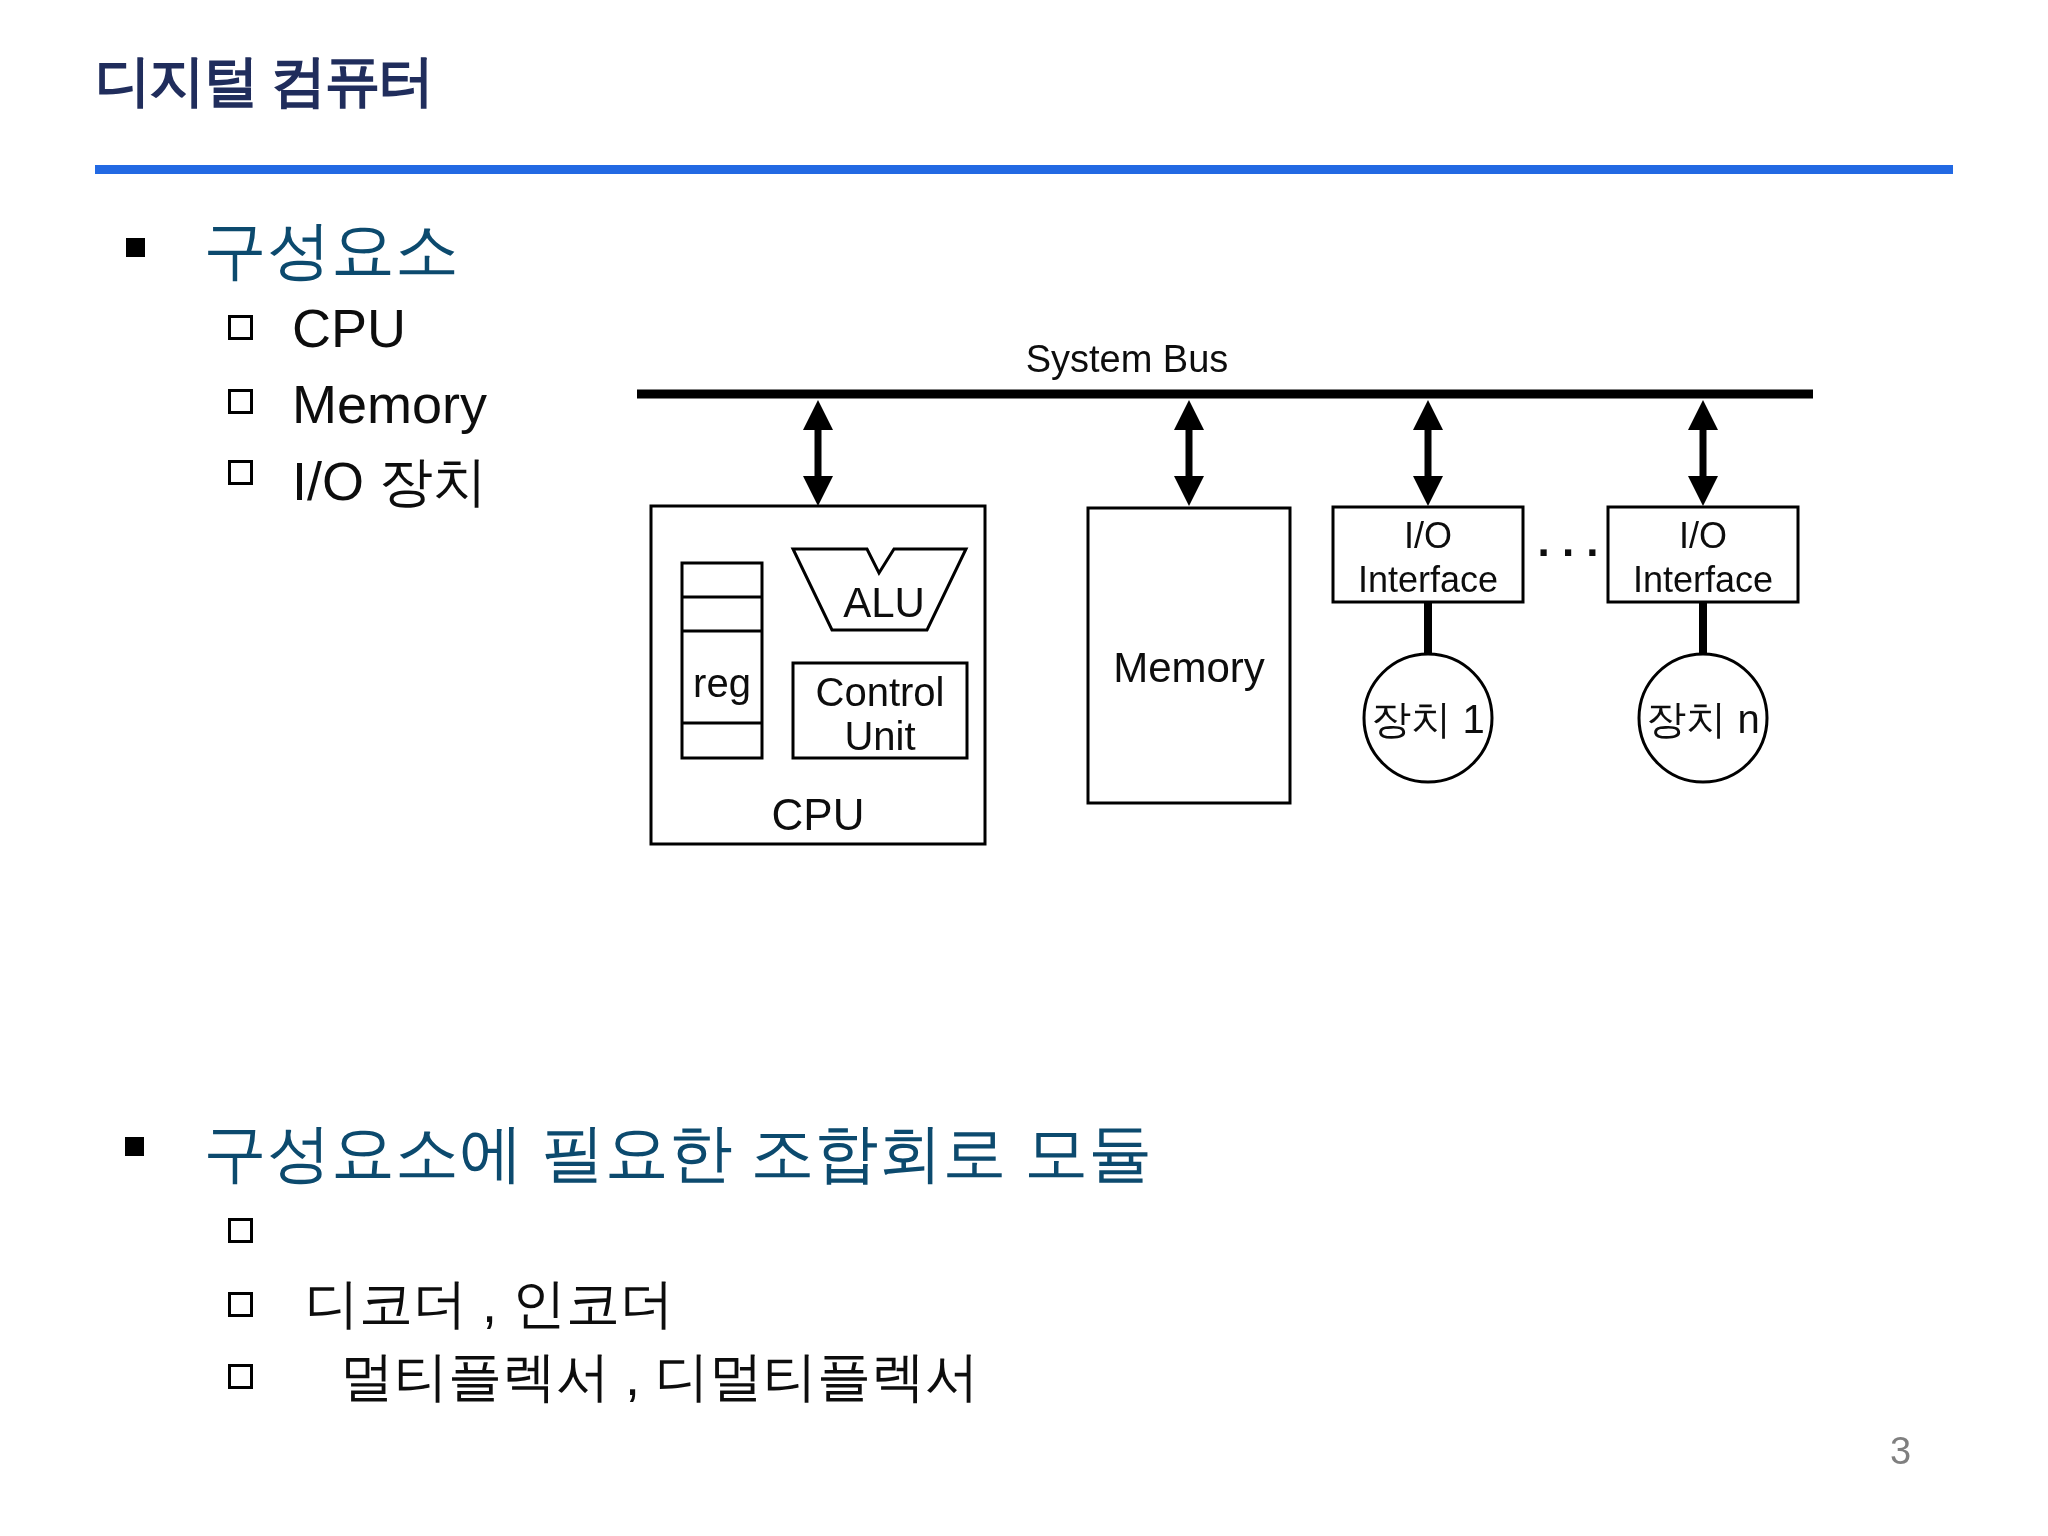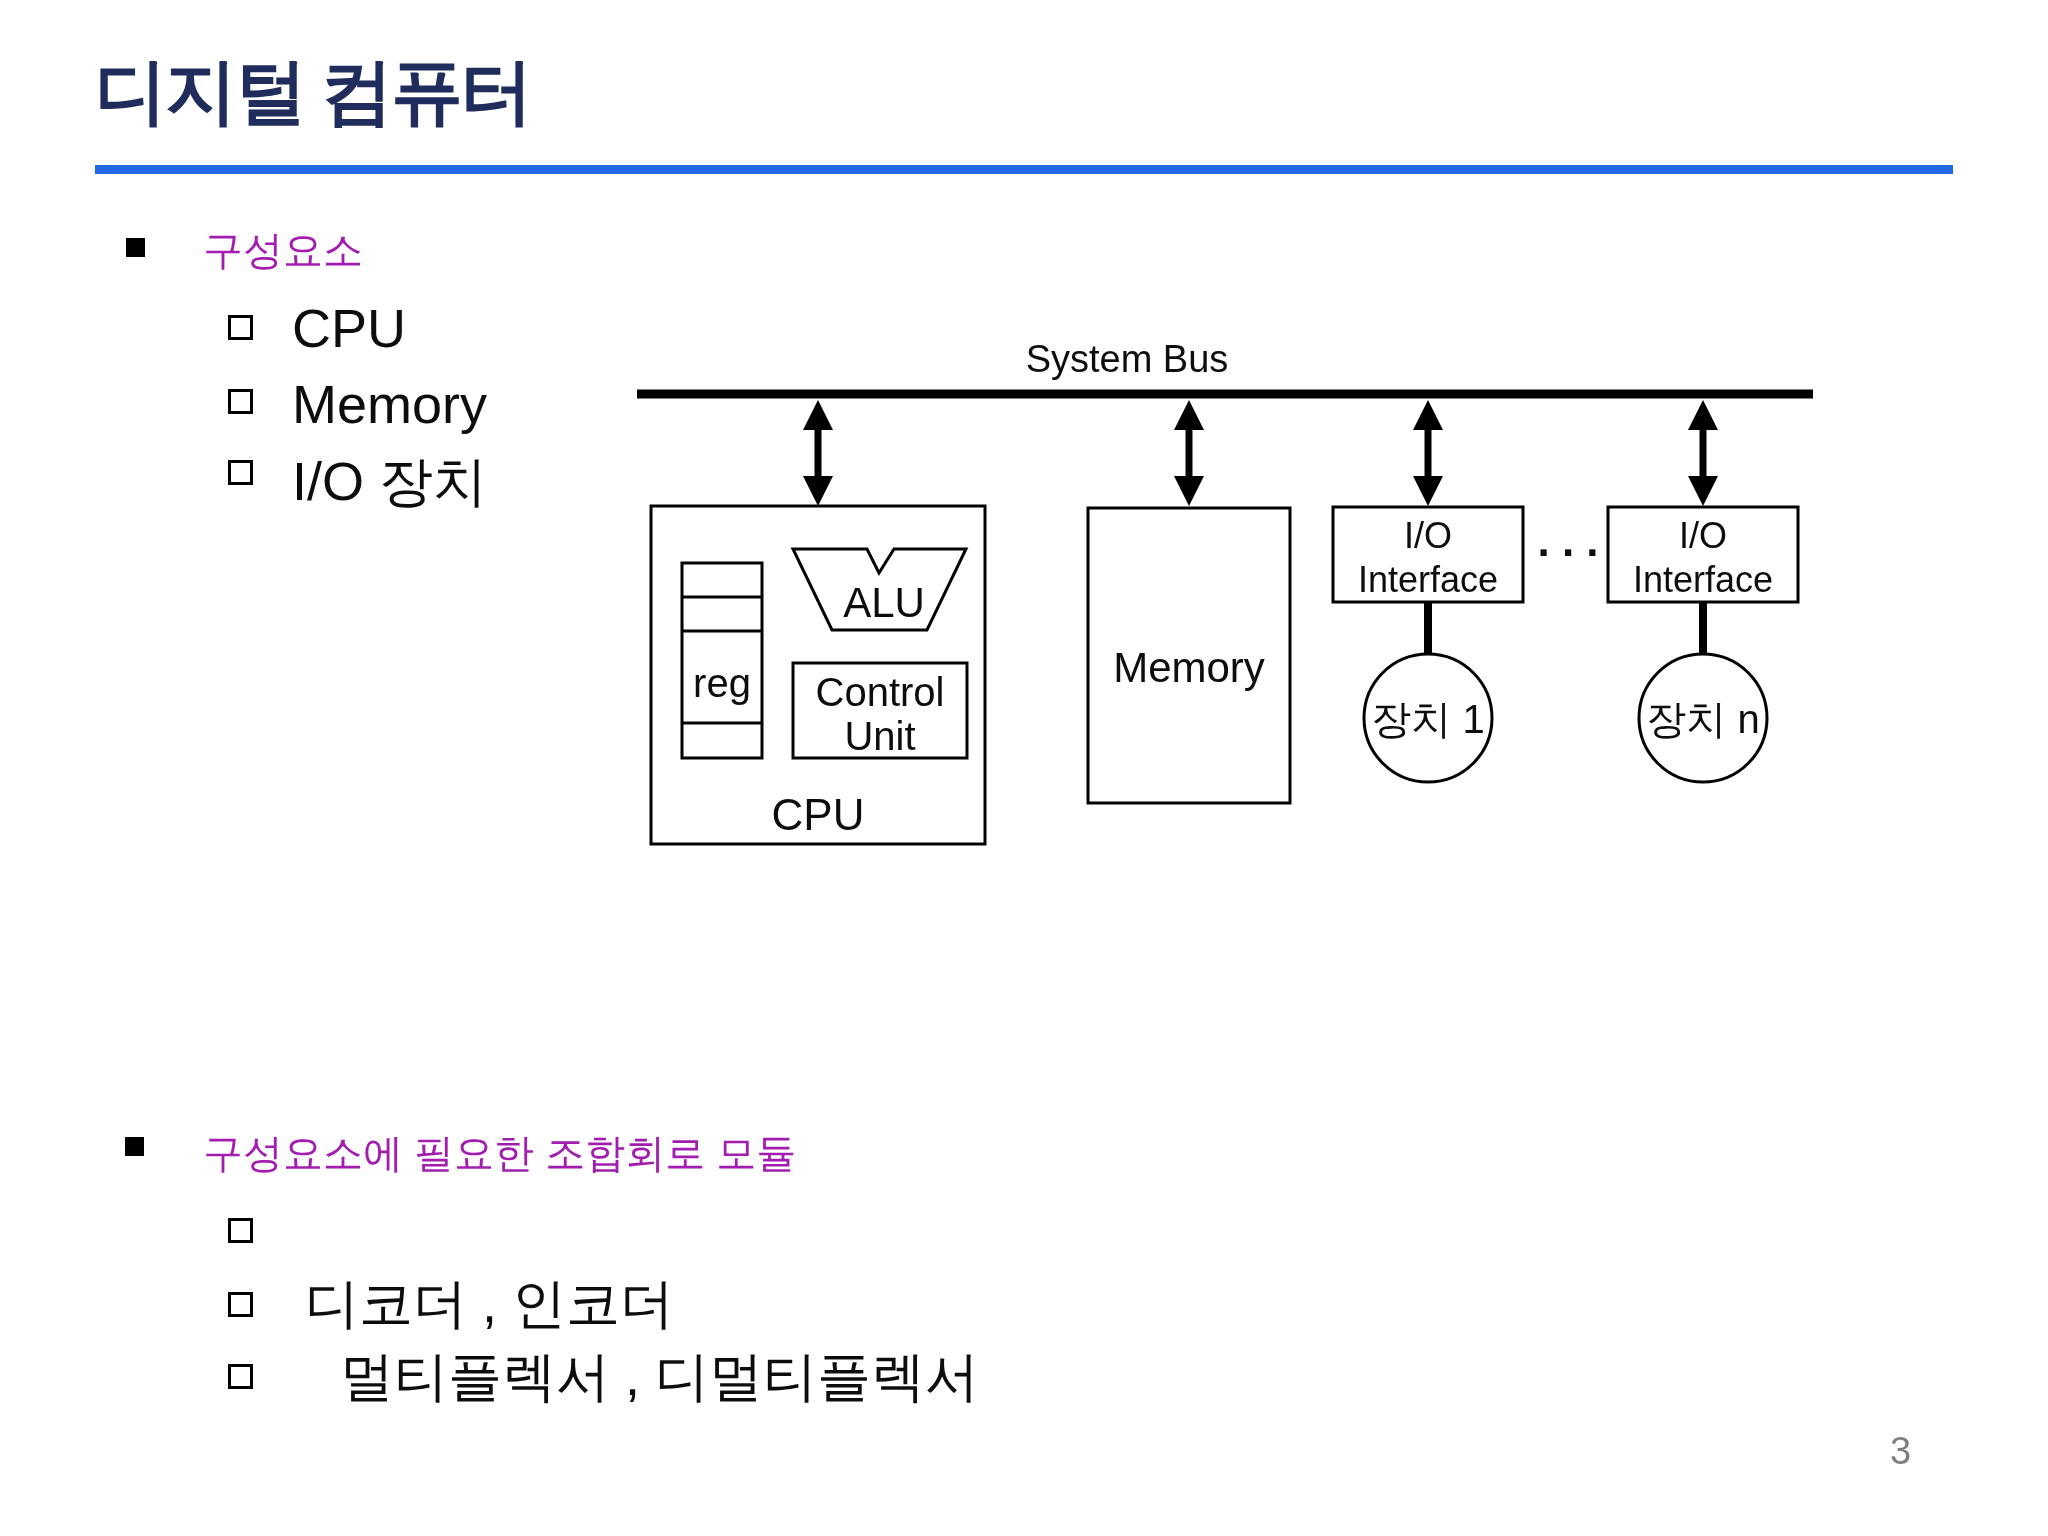--- a/index.html
+++ b/index.html
@@ -7,38 +7,37 @@
     position:relative;
     width:2048px;height:1536px;
     background:#ffffff;
     overflow:hidden;
     font-family:"Liberation Sans","DejaVu Sans",sans-serif;
     color:#000000;
   }
   .abs{position:absolute;}
   .title{
     left:95px;top:44px;
-    font-size:72px;font-weight:800;
+    font-size:56px;font-weight:800;
     color:#202d5c;letter-spacing:-2px;
     white-space:nowrap;
-    font-family:Liberation Serif, serif;
   }
   .rule{
     left:95px;top:165px;width:1858px;height:9px;
     background:#2269e3;
   }
   .h-bullet{
     width:19px;height:19px;background:#000000;
   }
   .s-bullet{
     width:25px;height:25px;background:#ffffff;border:3px solid #000000;
     box-sizing:border-box;
   }
   .heading{
-    font-size:40px;line-height:58px;color:#a21caf;white-space:nowrap;
+    font-size:64px;line-height:58px;color:#0c4a6e;white-space:nowrap;
   }
   .item{
     font-size:54px;line-height:56px;color:#0d0d0d;white-space:nowrap;
   }
   .pagenum{
     left:1890px;top:1430px;font-size:38px;color:#7f7f7f;
   }
   svg text{
     font-family:"Liberation Sans","DejaVu Sans",sans-serif;
     fill:#0d0d0d;

